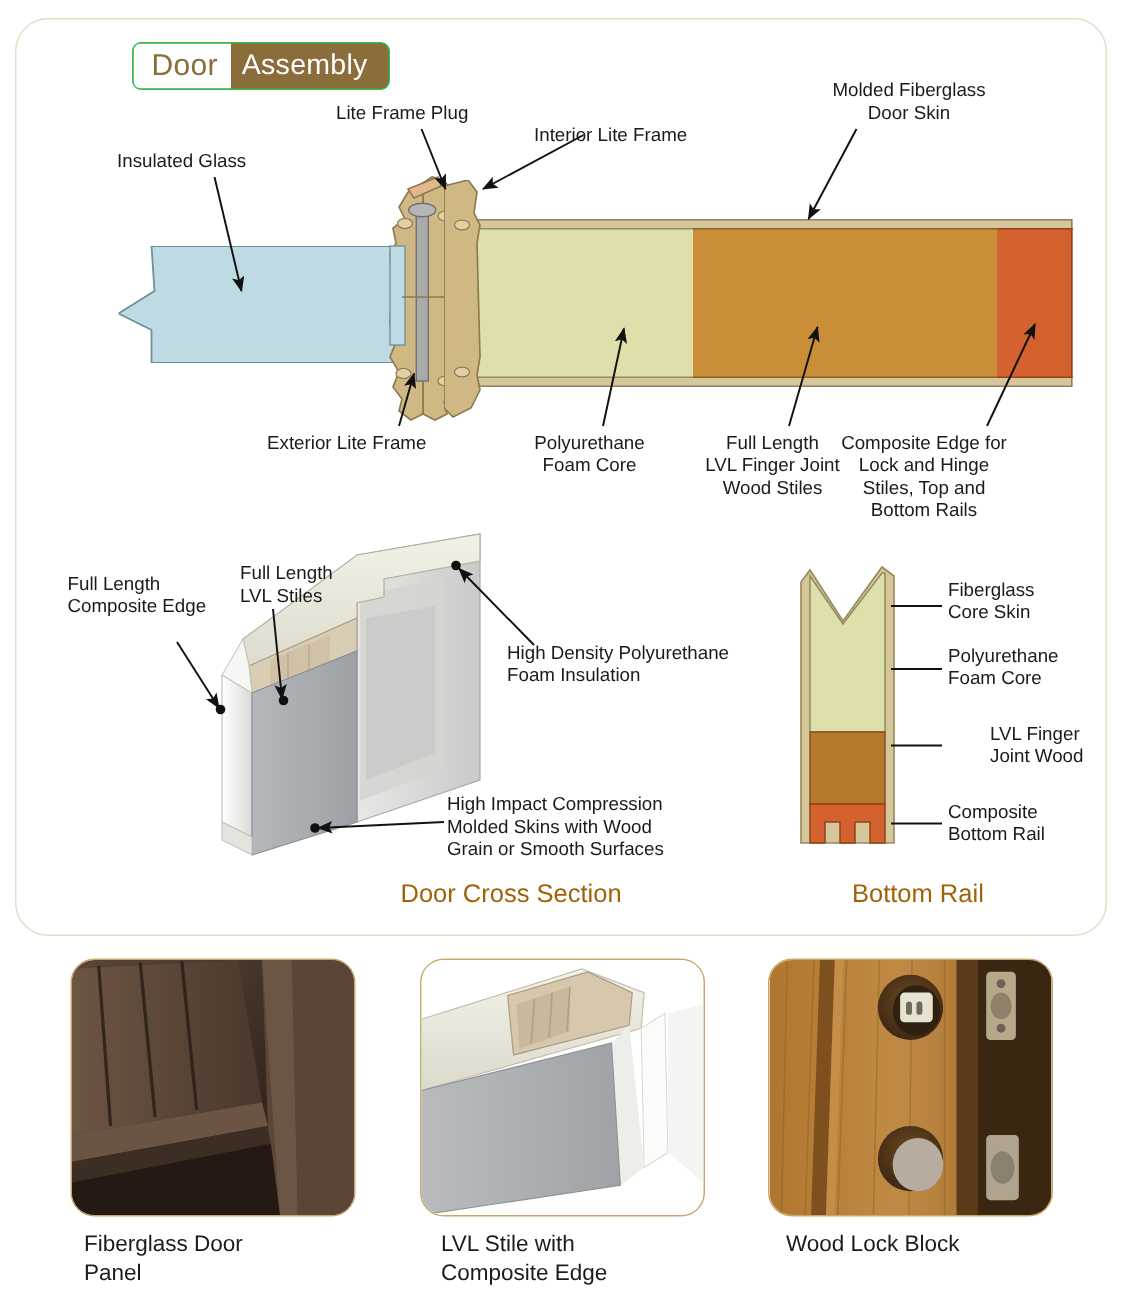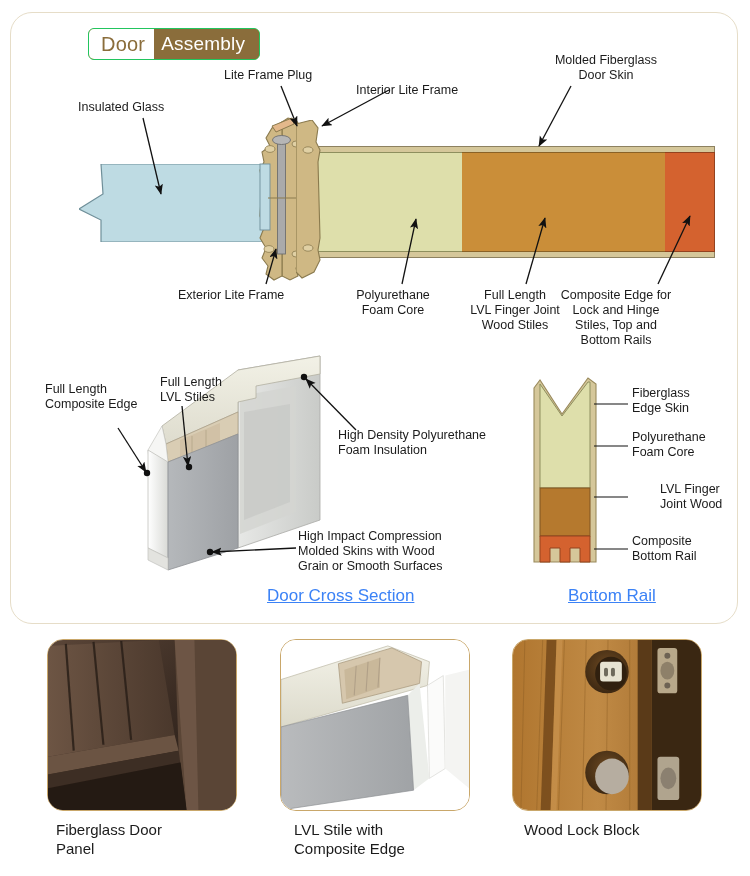--- a/index.html
+++ b/index.html
@@ -135,23 +135,22 @@
 
   
   .rail-wrap {
     position: absolute;
     left: 530px; top: 370px;
     width: 78px; height: 198px;
   }
   .rail-caption, .cross-caption {
     position: absolute;
     font-size: 17px;
-    color: #3b82f6;
+    color: #a16207;
     font-weight: normal;
-    text-decoration: underline;
   }
 
   
   .photo-card {
     position: absolute;
     width: 190px; height: 172px;
     border: 1.5px solid #c9a76a;
     border-radius: 16px;
     overflow: hidden;
     box-sizing: border-box;
@@ -300,21 +299,21 @@
     <path d="M4,18 L10,10 L32,44 L58,8 L66,14 L66,192 L4,192 Z" fill="#d5c79a" stroke="#9a8a5c" stroke-width="1.1"></path>
 
     <path d="M10,14 L32,46 L58,12 L60,12 L60,118 L10,118 Z" fill="#dedfab" stroke="#8e8f5e" stroke-width="1"></path>
 
     <rect x="10" y="118" width="50" height="48" fill="#b5792e" stroke="#7f5420" stroke-width="1"></rect>
 
     <path d="M10,166 L60,166 L60,192 L50,192 L50,178 L40,178 L40,192 L30,192 L30,178 L20,178 L20,192 L10,192 Z" fill="#d4622f" stroke="#93421f" stroke-width="1"></path>
   </svg>
 
   <div class="lbl l" style="left:632px; top:386px; width:110px;">Fiberglass
-Edge Skin</div>
+Core Skin</div>
   <div class="lbl l" style="left:632px; top:430px; width:110px;">Polyurethane
 Foam Core</div>
   <div class="lbl l" style="left:632px; top:482px; width:110px;margin-left:28px;">LVL Finger
 Joint Wood</div>
   <div class="lbl l" style="left:632px; top:534px; width:110px;">Composite
 Bottom Rail</div>
 
   <div class="rail-caption" style="left:568px; top:586px;">Bottom Rail</div>
 
   <div class="photo-card" style="left:47px; top:639px;">

